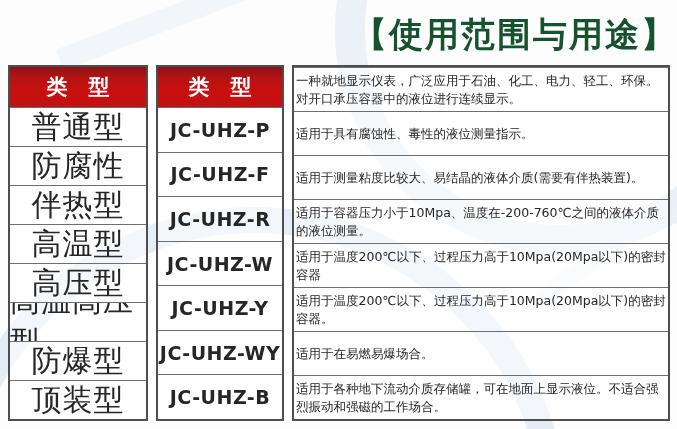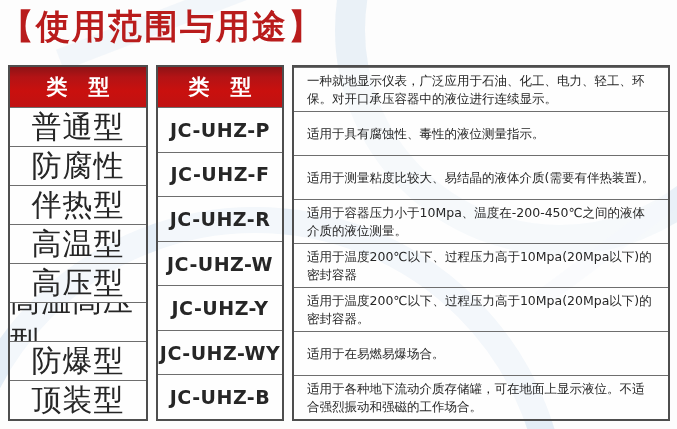--- a/index.html
+++ b/index.html
@@ -7,24 +7,24 @@
     position:relative;
     width:677px;height:429px;
     background:#fdfdfd;
     overflow:hidden;
     font-family:"DejaVu Sans","Liberation Sans",sans-serif;
     color:#262626;
   }
   
   .watermark{position:absolute;inset:0;z-index:0;pointer-events:none;}
   .page-title{
-    position:absolute;top:4px;left:0;right:0;z-index:2;
-    text-align:left;
+    position:absolute;top:12px;left:0;right:0;z-index:2;
+    text-align:right;
     font-size:34px;font-weight:bold;
-    color:#b91c1c;
+    color:#14532d;
     letter-spacing:2px;
   }
   .tables{
     position:absolute;top:65px;left:8px;z-index:1;
     display:flex;gap:8px;
     height:356px;
   }
   .block{
     display:flex;flex-direction:column;
     border:2px solid #4e4e4e;
@@ -47,21 +47,21 @@
     border-top:1px solid #6e6e6e;
     box-sizing:border-box;
     overflow:hidden;
   }
   .types .cell{font-size:30px;letter-spacing:1px;}
   .models .cell{font-size:19px;letter-spacing:0.5px;font-weight:bold;}
   .descs .cell{
     justify-content:flex-start;
     font-size:12.5px;
     line-height:1.4;
-    padding:1px 13px;
+    padding:1px 2px;
     text-align:left;
   }
 </style>
 </head>
 <body>
 
 <div class="page">
 
   <svg class="watermark" width="677" height="429" viewBox="0 0 677 429">
     <circle cx="255" cy="520" r="300" fill="none" stroke="#d9e6f2" stroke-width="26" opacity="0.7"></circle>
@@ -94,21 +94,21 @@
       <div class="cell">JC-UHZ-W</div>
       <div class="cell">JC-UHZ-Y</div>
       <div class="cell">JC-UHZ-WY</div>
       <div class="cell">JC-UHZ-B</div>
     </div>
 
     <div class="block descs">
       <div class="cell">一种就地显示仪表，广泛应用于石油、化工、电力、轻工、环保。对开口承压容器中的液位进行连续显示。</div>
       <div class="cell">适用于具有腐蚀性、毒性的液位测量指示。</div>
       <div class="cell">适用于测量粘度比较大、易结晶的液体介质(需要有伴热装置)。</div>
-      <div class="cell">适用于容器压力小于10Mpa、温度在-200-450℃之间的液体介质的液位测量。</div>
+      <div class="cell">适用于容器压力小于10Mpa、温度在-200-760℃之间的液体介质的液位测量。</div>
       <div class="cell">适用于温度200℃以下、过程压力高于10Mpa(20Mpa以下)的密封容器</div>
       <div class="cell">适用于温度200℃以下、过程压力高于10Mpa(20Mpa以下)的密封容器。</div>
       <div class="cell">适用于在易燃易爆场合。</div>
       <div class="cell">适用于各种地下流动介质存储罐，可在地面上显示液位。不适合强烈振动和强磁的工作场合。</div>
     </div>
 
   </div>
 </div>
 
 </body></html>

